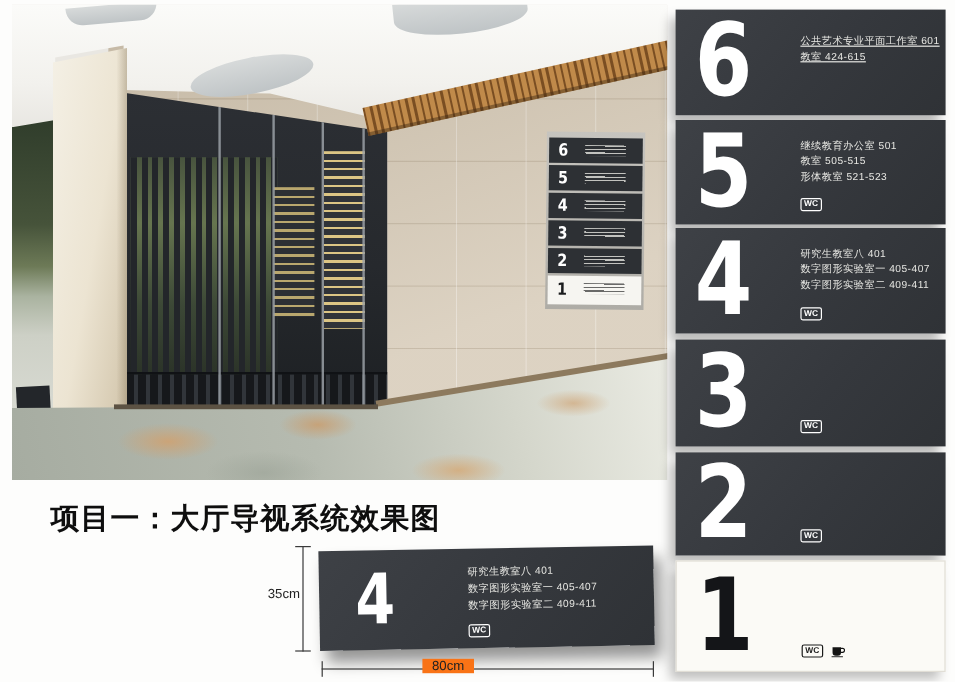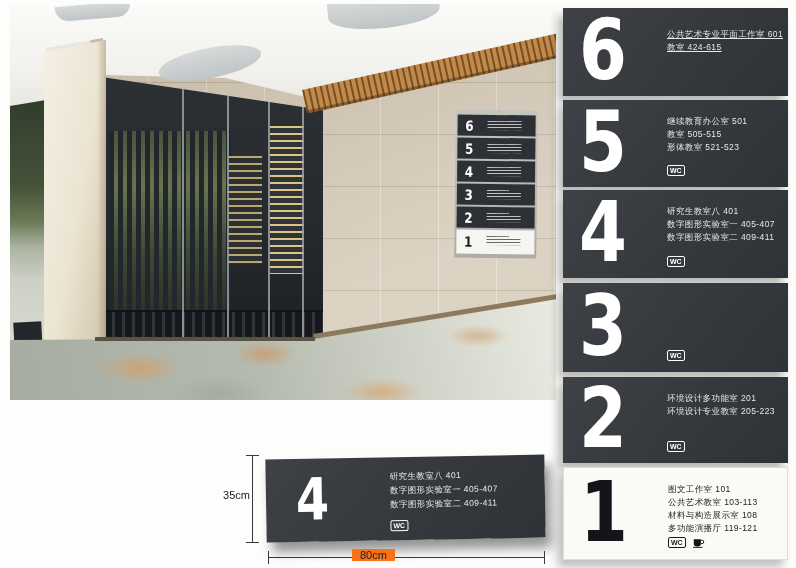--- a/index.html
+++ b/index.html
@@ -180,20 +180,21 @@
         <span class="mini-num">2</span>
         <span class="mini-lines"></span>
       </div>
       <div class="mini-panel light">
         <span class="mini-num">1</span>
         <span class="mini-lines"></span>
       </div>
     </div>
   </div>
 
+  <div class="title">项目一：大厅导视系统效果图</div>
 
   <div class="board b6">
     <span class="num">6</span>
     <div class="txt">
       <div>公共艺术专业平面工作室 601</div>
       <div>教室 424-615</div>
     </div>
   </div>
 
   <div class="board b5">
@@ -222,37 +223,27 @@
 
   <div class="board b3">
     <span class="num">3</span>
     <div class="icon-row">
         <span class="wc">WC</span>
       </div>
   </div>
 
   <div class="board b2">
     <span class="num">2</span>
-    <div class="txt">
-      <div>环境设计多功能室 201</div>
-      <div>环境设计专业教室 205-223</div>
-    </div>
     <div class="icon-row">
         <span class="wc">WC</span>
       </div>
   </div>
 
   <div class="board b1 light-board">
     <span class="num">1</span>
-    <div class="txt">
-      <div>图文工作室 101</div>
-      <div>公共艺术教室 103-113</div>
-      <div>材料与构造展示室 108</div>
-      <div>多功能演播厅 119-121</div>
-    </div>
     <div class="icon-row">
       <span class="wc dark">WC</span>
       <span class="cup">
         <svg width="13" height="11" viewBox="0 0 16 14">
           <path d="M2 3h9v5.5A3.5 3.5 0 0 1 7.5 12h-2A3.5 3.5 0 0 1 2 8.5z" fill="#141414"></path>
           <path d="M11 4.2h1.6a2.1 2.1 0 0 1 0 4.2H11" fill="none" stroke="#141414" stroke-width="1.2"></path>
           <rect x="1" y="12.6" width="12" height="1.2" fill="#141414"></rect>
         </svg>
       </span>
     </div>

